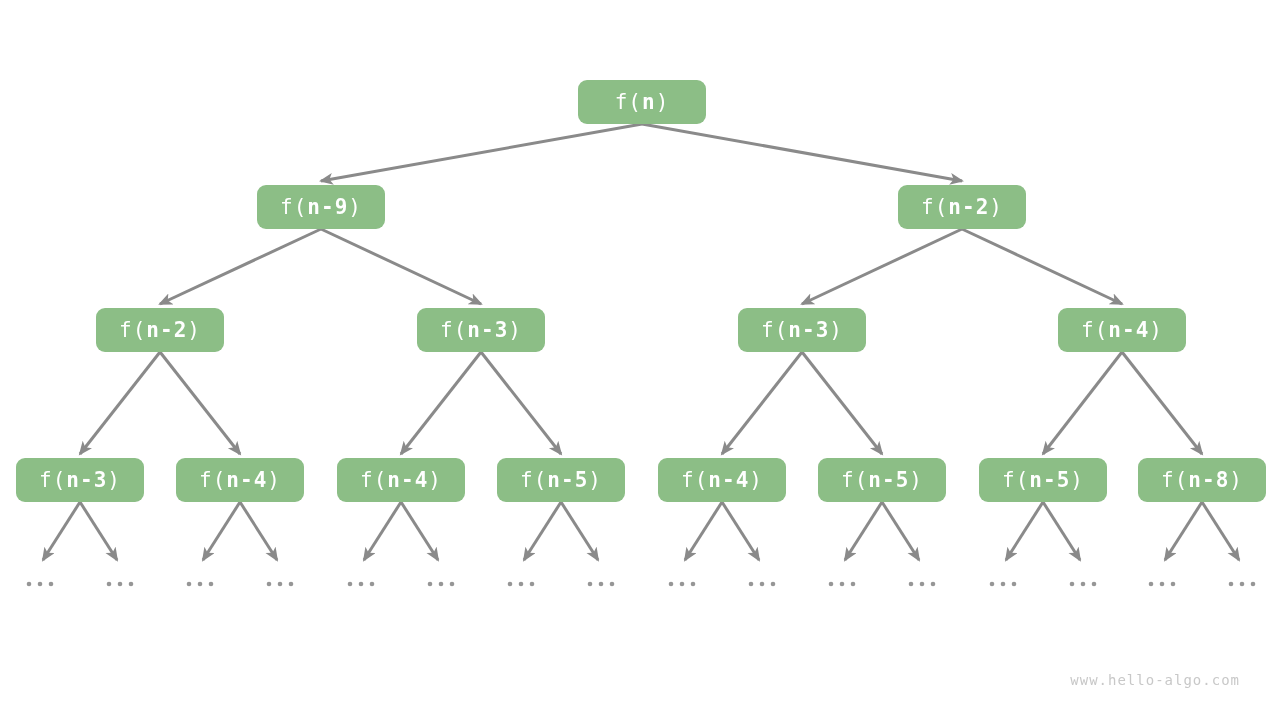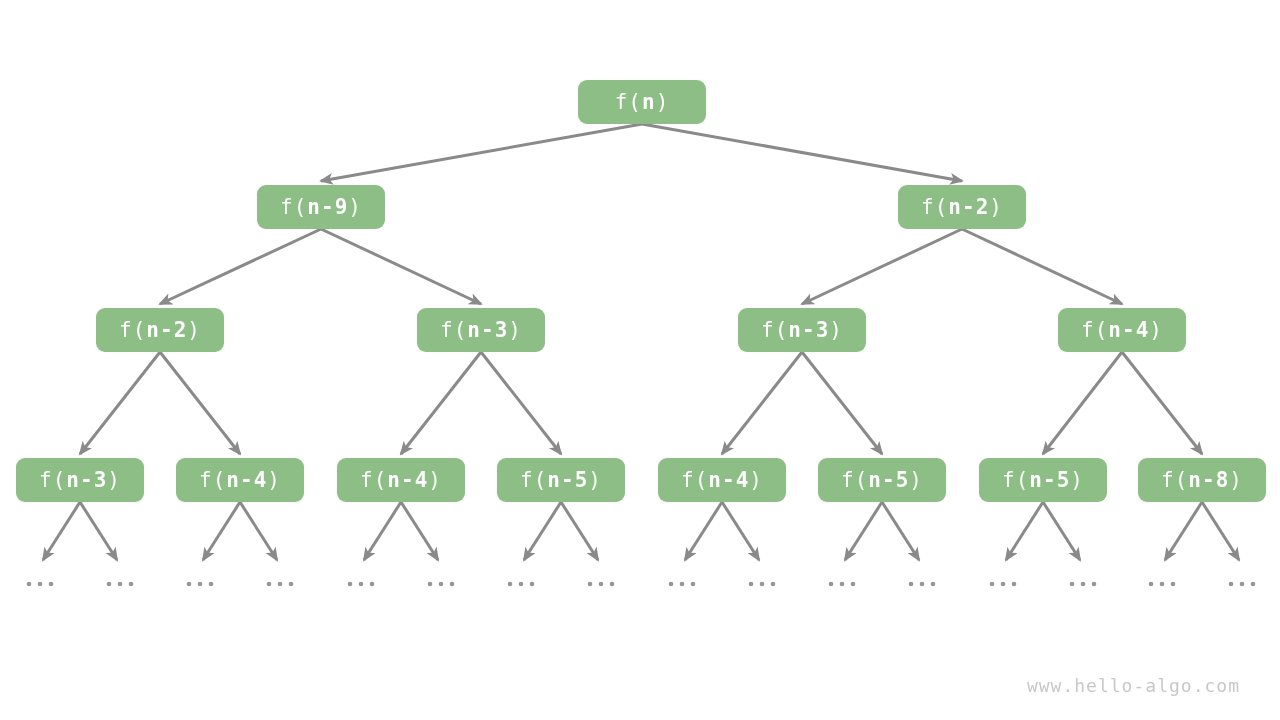--- a/index.html
+++ b/index.html
@@ -27,23 +27,23 @@
     color: var(--node-text, #ffffff);
     border-radius: 9px;
     font-size: 21px;
     letter-spacing: 1px;
     white-space: pre;
   }
   .node b { font-weight: bold; }
   .watermark {
     position: absolute;
     right: 40px;
-    bottom: 24px;
+    bottom: 32px;
     color: var(--watermark, #C8C8C8);
-    font-size: 18px;
+    font-size: 14px;
     letter-spacing: 1px;
   }
 </style>
 </head>
 <body>
 
 <div class="canvas">
   <svg class="edges" xmlns="http://www.w3.org/2000/svg">
     <defs>
       <marker id="arrowhead" markerUnits="userSpaceOnUse" markerWidth="16" markerHeight="14" refX="12" refY="6" orient="auto">

